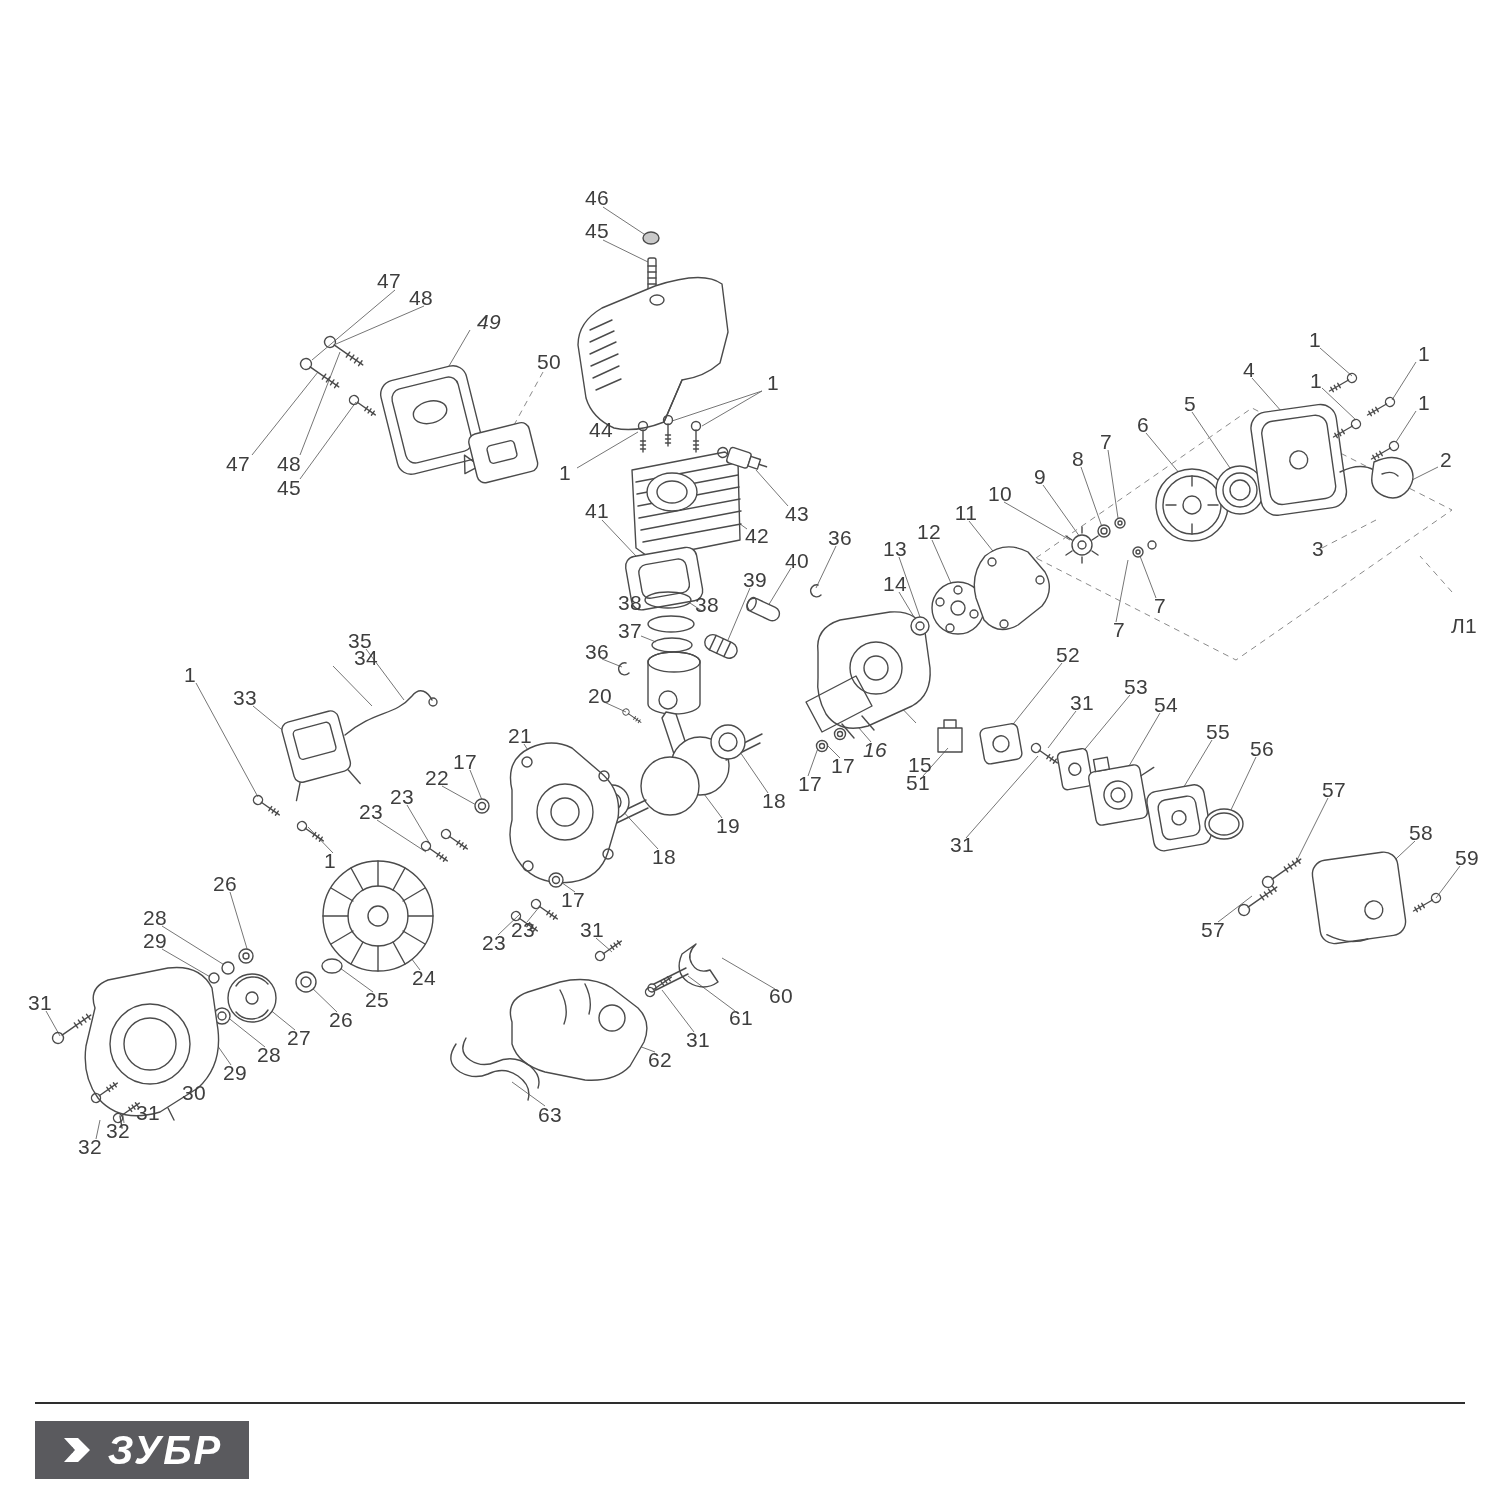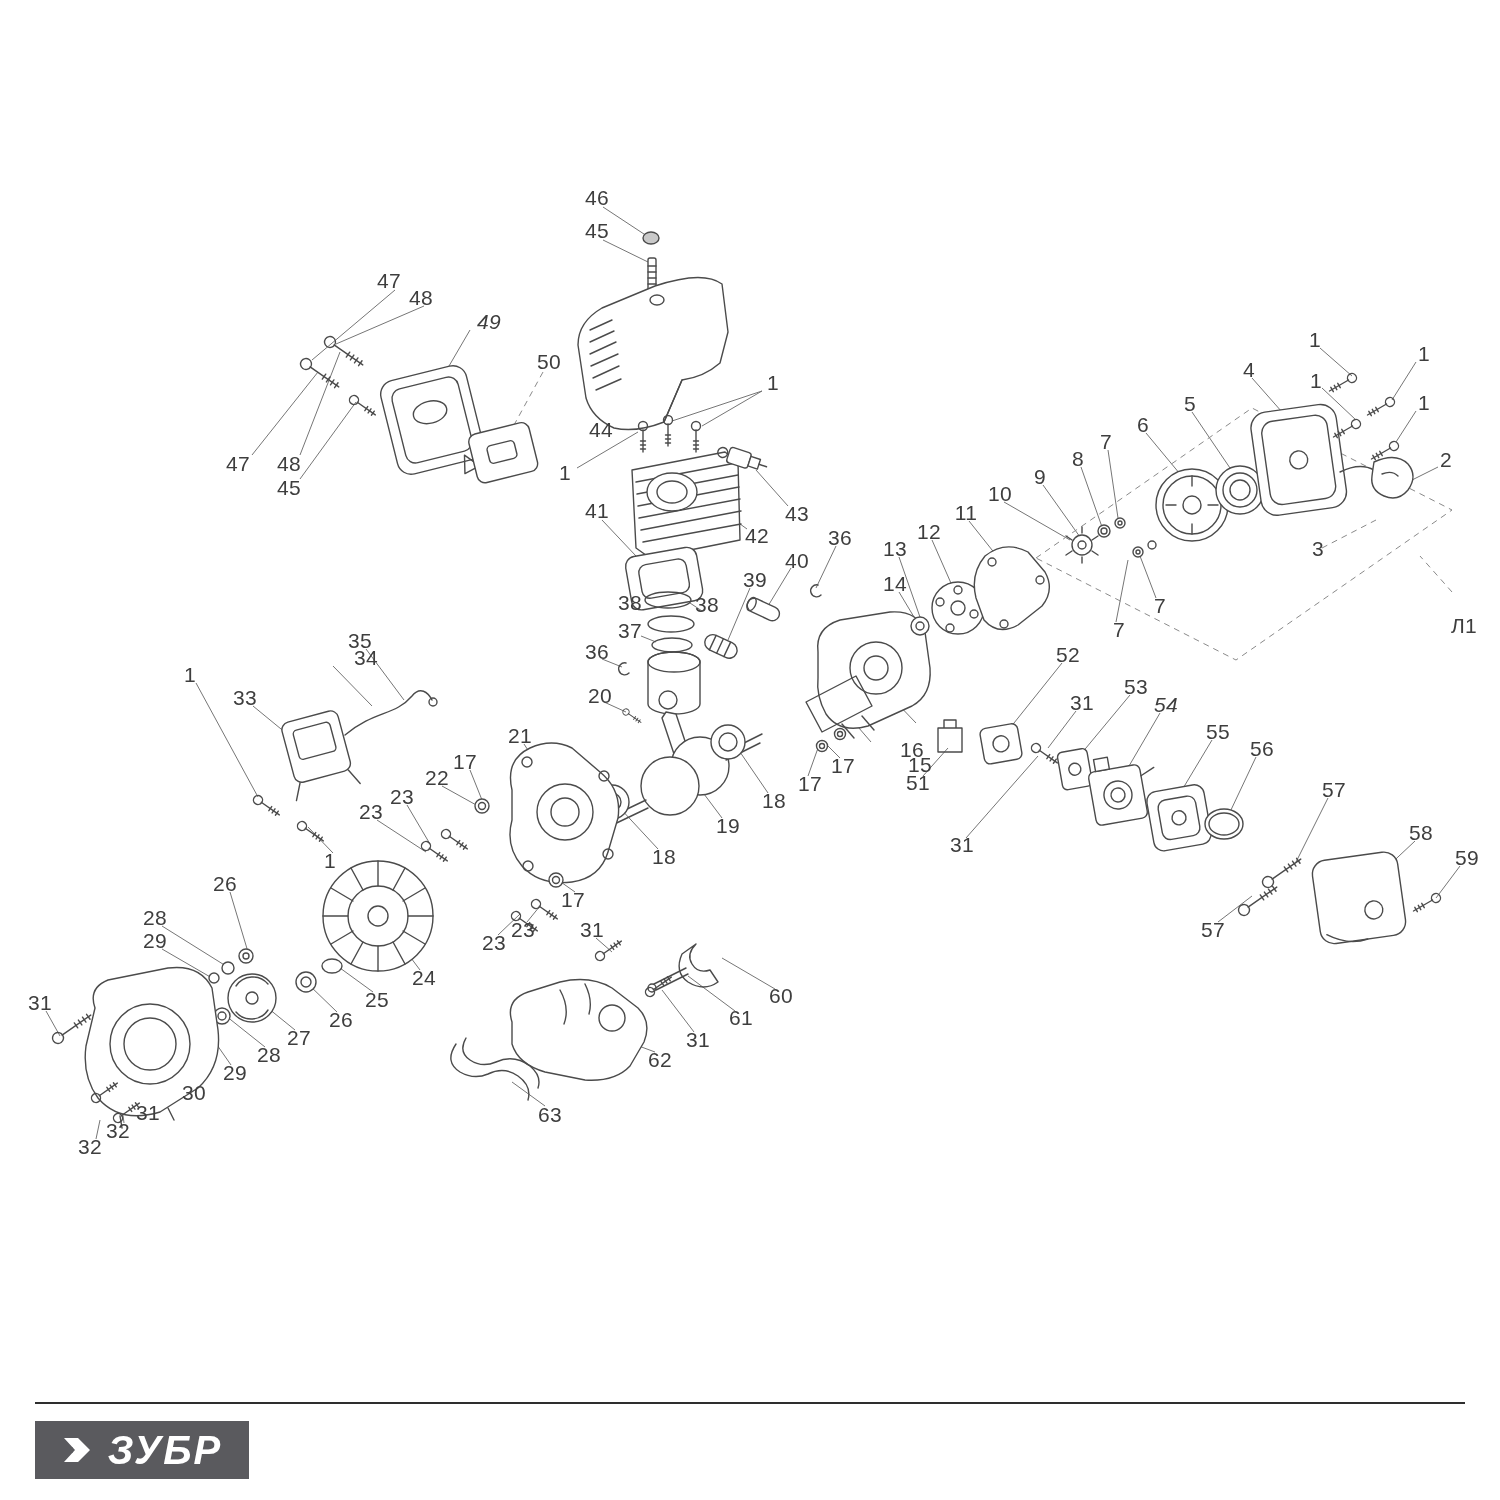--- a/index.html
+++ b/index.html
@@ -509,21 +509,21 @@
       <span class="part-label" style="left: 1316px; top: 381px;">1</span>
       <span class="part-label" style="left: 1424px; top: 354px;">1</span>
       <span class="part-label" style="left: 1424px; top: 403px;">1</span>
       <span class="part-label" style="left: 1446px; top: 460px;">2</span>
       <span class="part-label" style="left: 1318px; top: 549px;">3</span>
       <span class="part-label" style="left: 1464px; top: 601px; margin-top: 25px;">Л1</span>
       <span class="part-label" style="left: 1160px; top: 606px;">7</span>
       <span class="part-label" style="left: 1119px; top: 630px;">7</span>
       <span class="part-label" style="left: 895px; top: 584px;">14</span>
       <span class="part-label" style="left: 920px; top: 765px;">15</span>
-      <span class="part-label" style="left: 912px; top: 750px;">16</span>
+      <span class="part-label" style="left: 875px; top: 750px; font-style: italic;">16</span>
       <span class="part-label" style="left: 843px; top: 766px;">17</span>
       <span class="part-label" style="left: 810px; top: 784px;">17</span>
       <span class="part-label" style="left: 774px; top: 801px;">18</span>
       <span class="part-label" style="left: 728px; top: 826px;">19</span>
       <span class="part-label" style="left: 664px; top: 857px;">18</span>
       <span class="part-label" style="left: 190px; top: 675px;">1</span>
       <span class="part-label" style="left: 245px; top: 698px;">33</span>
       <span class="part-label" style="left: 343px; top: 658px; margin-left: 23px;">34</span>
       <span class="part-label" style="left: 360px; top: 641px;">35</span>
       <span class="part-label" style="left: 330px; top: 861px;">1</span>
@@ -545,21 +545,21 @@
       <span class="part-label" style="left: 269px; top: 1055px;">28</span>
       <span class="part-label" style="left: 235px; top: 1073px;">29</span>
       <span class="part-label" style="left: 194px; top: 1093px;">30</span>
       <span class="part-label" style="left: 40px; top: 1003px;">31</span>
       <span class="part-label" style="left: 148px; top: 1113px;">31</span>
       <span class="part-label" style="left: 118px; top: 1131px;">32</span>
       <span class="part-label" style="left: 90px; top: 1147px;">32</span>
       <span class="part-label" style="left: 1068px; top: 655px;">52</span>
       <span class="part-label" style="left: 1082px; top: 703px;">31</span>
       <span class="part-label" style="left: 1136px; top: 687px;">53</span>
-      <span class="part-label" style="left: 1166px; top: 705px; font-style: italic;">54</span>
+      <span class="part-label" style="left: 1166px; top: 705px;">54</span>
       <span class="part-label" style="left: 1218px; top: 732px;">55</span>
       <span class="part-label" style="left: 1262px; top: 749px;">56</span>
       <span class="part-label" style="left: 918px; top: 783px;">51</span>
       <span class="part-label" style="left: 962px; top: 845px;">31</span>
       <span class="part-label" style="left: 1334px; top: 790px;">57</span>
       <span class="part-label" style="left: 1213px; top: 930px;">57</span>
       <span class="part-label" style="left: 1421px; top: 833px;">58</span>
       <span class="part-label" style="left: 1467px; top: 858px;">59</span>
       <span class="part-label" style="left: 592px; top: 930px;">31</span>
       <span class="part-label" style="left: 698px; top: 1040px;">31</span>

